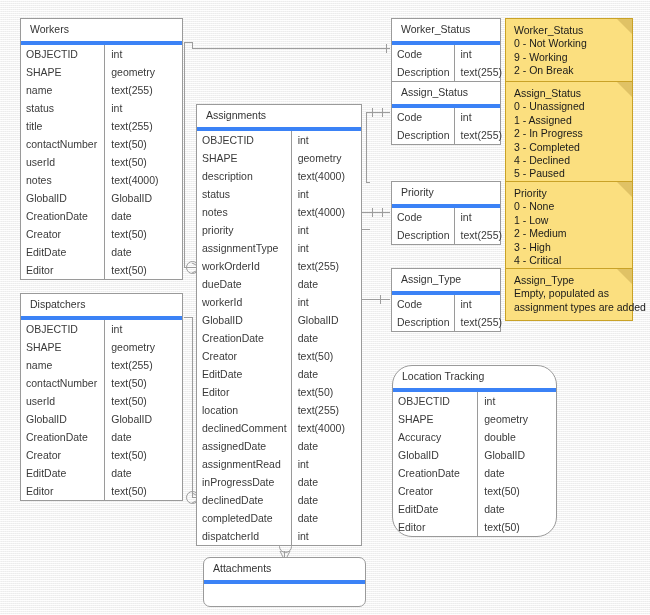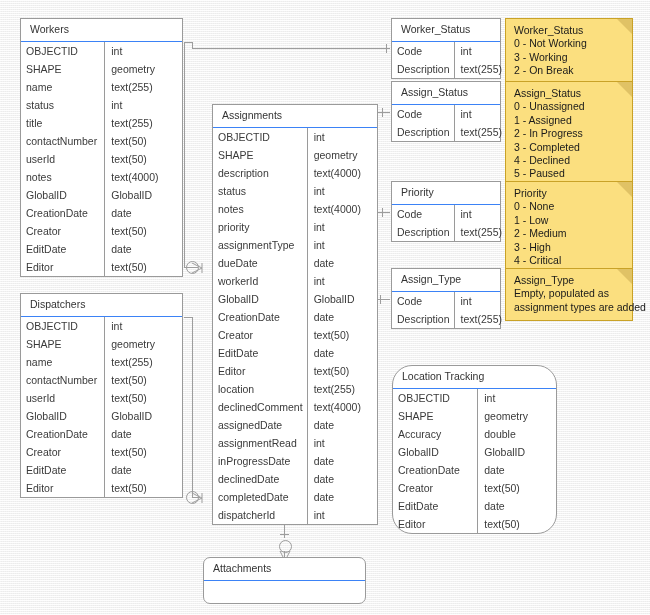--- a/index.html
+++ b/index.html
@@ -26,21 +26,21 @@
     position: absolute;
     background: #ffffff;
     border: 1px solid #9a9a9a;
     box-sizing: border-box;
     z-index: 5;
   }
   .entity-title {
     font-size: 10.5px;
     color: #333333;
     padding: 5px 0 5px 9px;
-    border-bottom: 1px solid #3b82f6;
+    border-bottom: 4px solid #3b82f6;
     line-height: 1.1;
     white-space: nowrap;
   }
   .fields {
     display: table;
     width: 100%;
     border-collapse: collapse;
   }
   .field-row {
     display: table-row;
@@ -261,21 +261,21 @@
           <span class="fname">EditDate</span>
           <span class="ftype">date</span>
         </div>
       <div class="field-row">
           <span class="fname">Editor</span>
           <span class="ftype">text(50)</span>
         </div>
     </div>
   </div>
 
-  <div class="entity" style="left:212px; top:104px; width:166px;">
+  <div class="entity" style="left:196px; top:104px; width:166px;">
     <div class="entity-title">Assignments</div>
     <div class="fields">
       <div class="field-row">
           <span class="fname">OBJECTID</span>
           <span class="ftype">int</span>
         </div>
       <div class="field-row">
           <span class="fname">SHAPE</span>
           <span class="ftype">geometry</span>
         </div>
@@ -291,20 +291,24 @@
           <span class="fname">notes</span>
           <span class="ftype">text(4000)</span>
         </div>
       <div class="field-row">
           <span class="fname">priority</span>
           <span class="ftype">int</span>
         </div>
       <div class="field-row">
           <span class="fname">assignmentType</span>
           <span class="ftype">int</span>
+        </div>
+      <div class="field-row">
+          <span class="fname">workOrderId</span>
+          <span class="ftype">text(255)</span>
         </div>
       <div class="field-row">
           <span class="fname">dueDate</span>
           <span class="ftype">date</span>
         </div>
       <div class="field-row">
           <span class="fname">workerId</span>
           <span class="ftype">int</span>
         </div>
       <div class="field-row">
@@ -458,21 +462,21 @@
 
   <div class="entity" style="left:203px; top:557px; width:163px;border-radius:7px;">
     <div class="entity-title">Attachments</div>
     <div class="empty-body"></div>
   </div>
 
   <div class="note" style="left:505px; top:18px; width:128px;">
     <span class="fold"></span>
     <div class="note-line">Worker_Status</div>
     <div class="note-line">0 - Not Working</div>
-    <div class="note-line">3 - Working</div>
+    <div class="note-line">9 - Working</div>
     <div class="note-line">2 - On Break</div>
   </div>
 
   <div class="note" style="left:505px; top:81px; width:128px;">
     <span class="fold"></span>
     <div class="note-line">Assign_Status</div>
     <div class="note-line">0 - Unassigned</div>
     <div class="note-line">1 - Assigned</div>
     <div class="note-line">2 - In Progress</div>
     <div class="note-line">3 - Completed</div>

